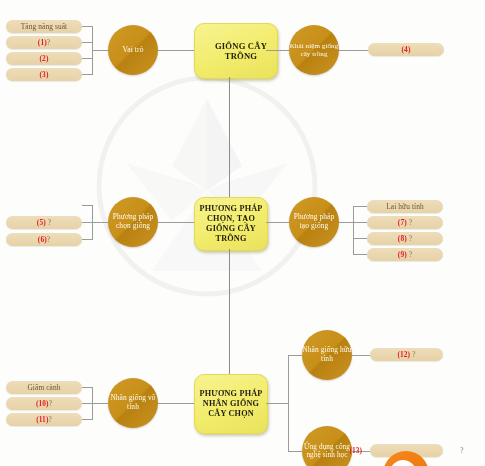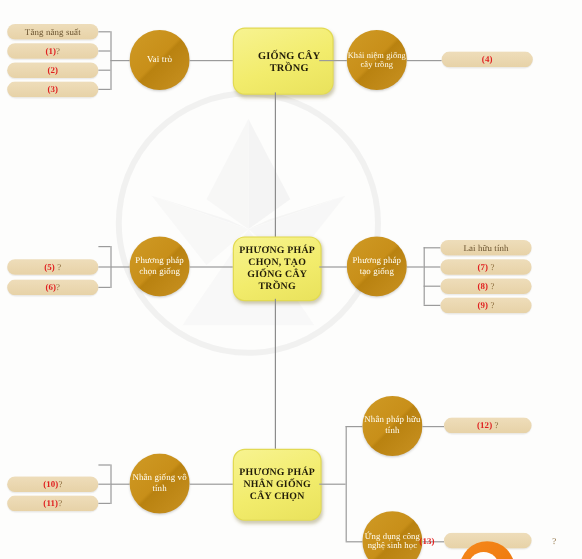--- a/index.html
+++ b/index.html
@@ -165,20 +165,21 @@
   <div class="ln lnh" style="left:353px;top:221px;width:14px;"></div>
   <div class="ln lnh" style="left:353px;top:237px;width:14px;"></div>
 
   <div class="pill" style="left:367px;top:183px;width:76px;height:13px;">Lai hữu tính</div>
   <div class="pill q" style="left:367px;top:199px;width:76px;height:13px;"><span>(7)</span>&nbsp;<span class="qm">?</span></div>
   <div class="pill q" style="left:367px;top:215px;width:76px;height:13px;"><span>(8)</span>&nbsp;<span class="qm">?</span></div>
   <div class="pill q" style="left:367px;top:231px;width:76px;height:13px;"><span>(9)</span>&nbsp;<span class="qm">?</span></div>
 
   <div class="ln lnv lnthick" style="left:229px;top:232px;height:125px;"></div>
 
+  <div class="pill" style="left:6px;top:364px;width:76px;height:13px;">Giâm cành</div>
   <div class="pill q" style="left:6px;top:380px;width:76px;height:13px;">
       <span>(10)</span>
       <span class="qm">?</span>
     </div>
   <div class="pill q" style="left:6px;top:396px;width:76px;height:13px;">
       <span>(11)</span>
       <span class="qm">?</span>
     </div>
 
   <div class="ln lnh" style="left:82px;top:370px;width:10px;"></div>
@@ -196,21 +197,21 @@
   <div class="ybox" style="left:194px;top:357px;width:72px;height:58px;font-size:8.2px;">
       <span>PHƯƠNG PHÁP NHÂN GIỐNG CÂY CHỌN</span>
     </div>
 
   <div class="ln lnh" style="left:266px;top:386px;width:22px;"></div>
   <div class="ln lnv" style="left:288px;top:338px;height:96px;"></div>
   <div class="ln lnh" style="left:288px;top:338px;width:14px;"></div>
   <div class="ln lnh" style="left:288px;top:434px;width:14px;"></div>
 
   <div class="circ" style="left:302px;top:313px;width:50px;height:50px;font-size:7.4px;">
-      <span>Nhân pháp hữu tính</span>
+      <span>Nhân giống hữu tính</span>
     </div>
   <div class="ln lnh" style="left:352px;top:338px;width:18px;"></div>
   <div class="pill q" style="left:370px;top:331px;width:73px;height:13px;"><span>(12)</span>&nbsp;<span class="qm">?</span></div>
 
   <div class="circ" style="left:302px;top:409px;width:50px;height:50px;font-size:7.2px;">
       <span>Ứng dụng công nghệ sinh học</span>
     </div>
   <div class="ln lnh" style="left:352px;top:434px;width:18px;"></div>
   <div class="pill q" style="left:370px;top:427px;width:73px;height:13px;gap:48px;"><span>(13)</span>&nbsp;<span class="qm">?</span></div>
 

